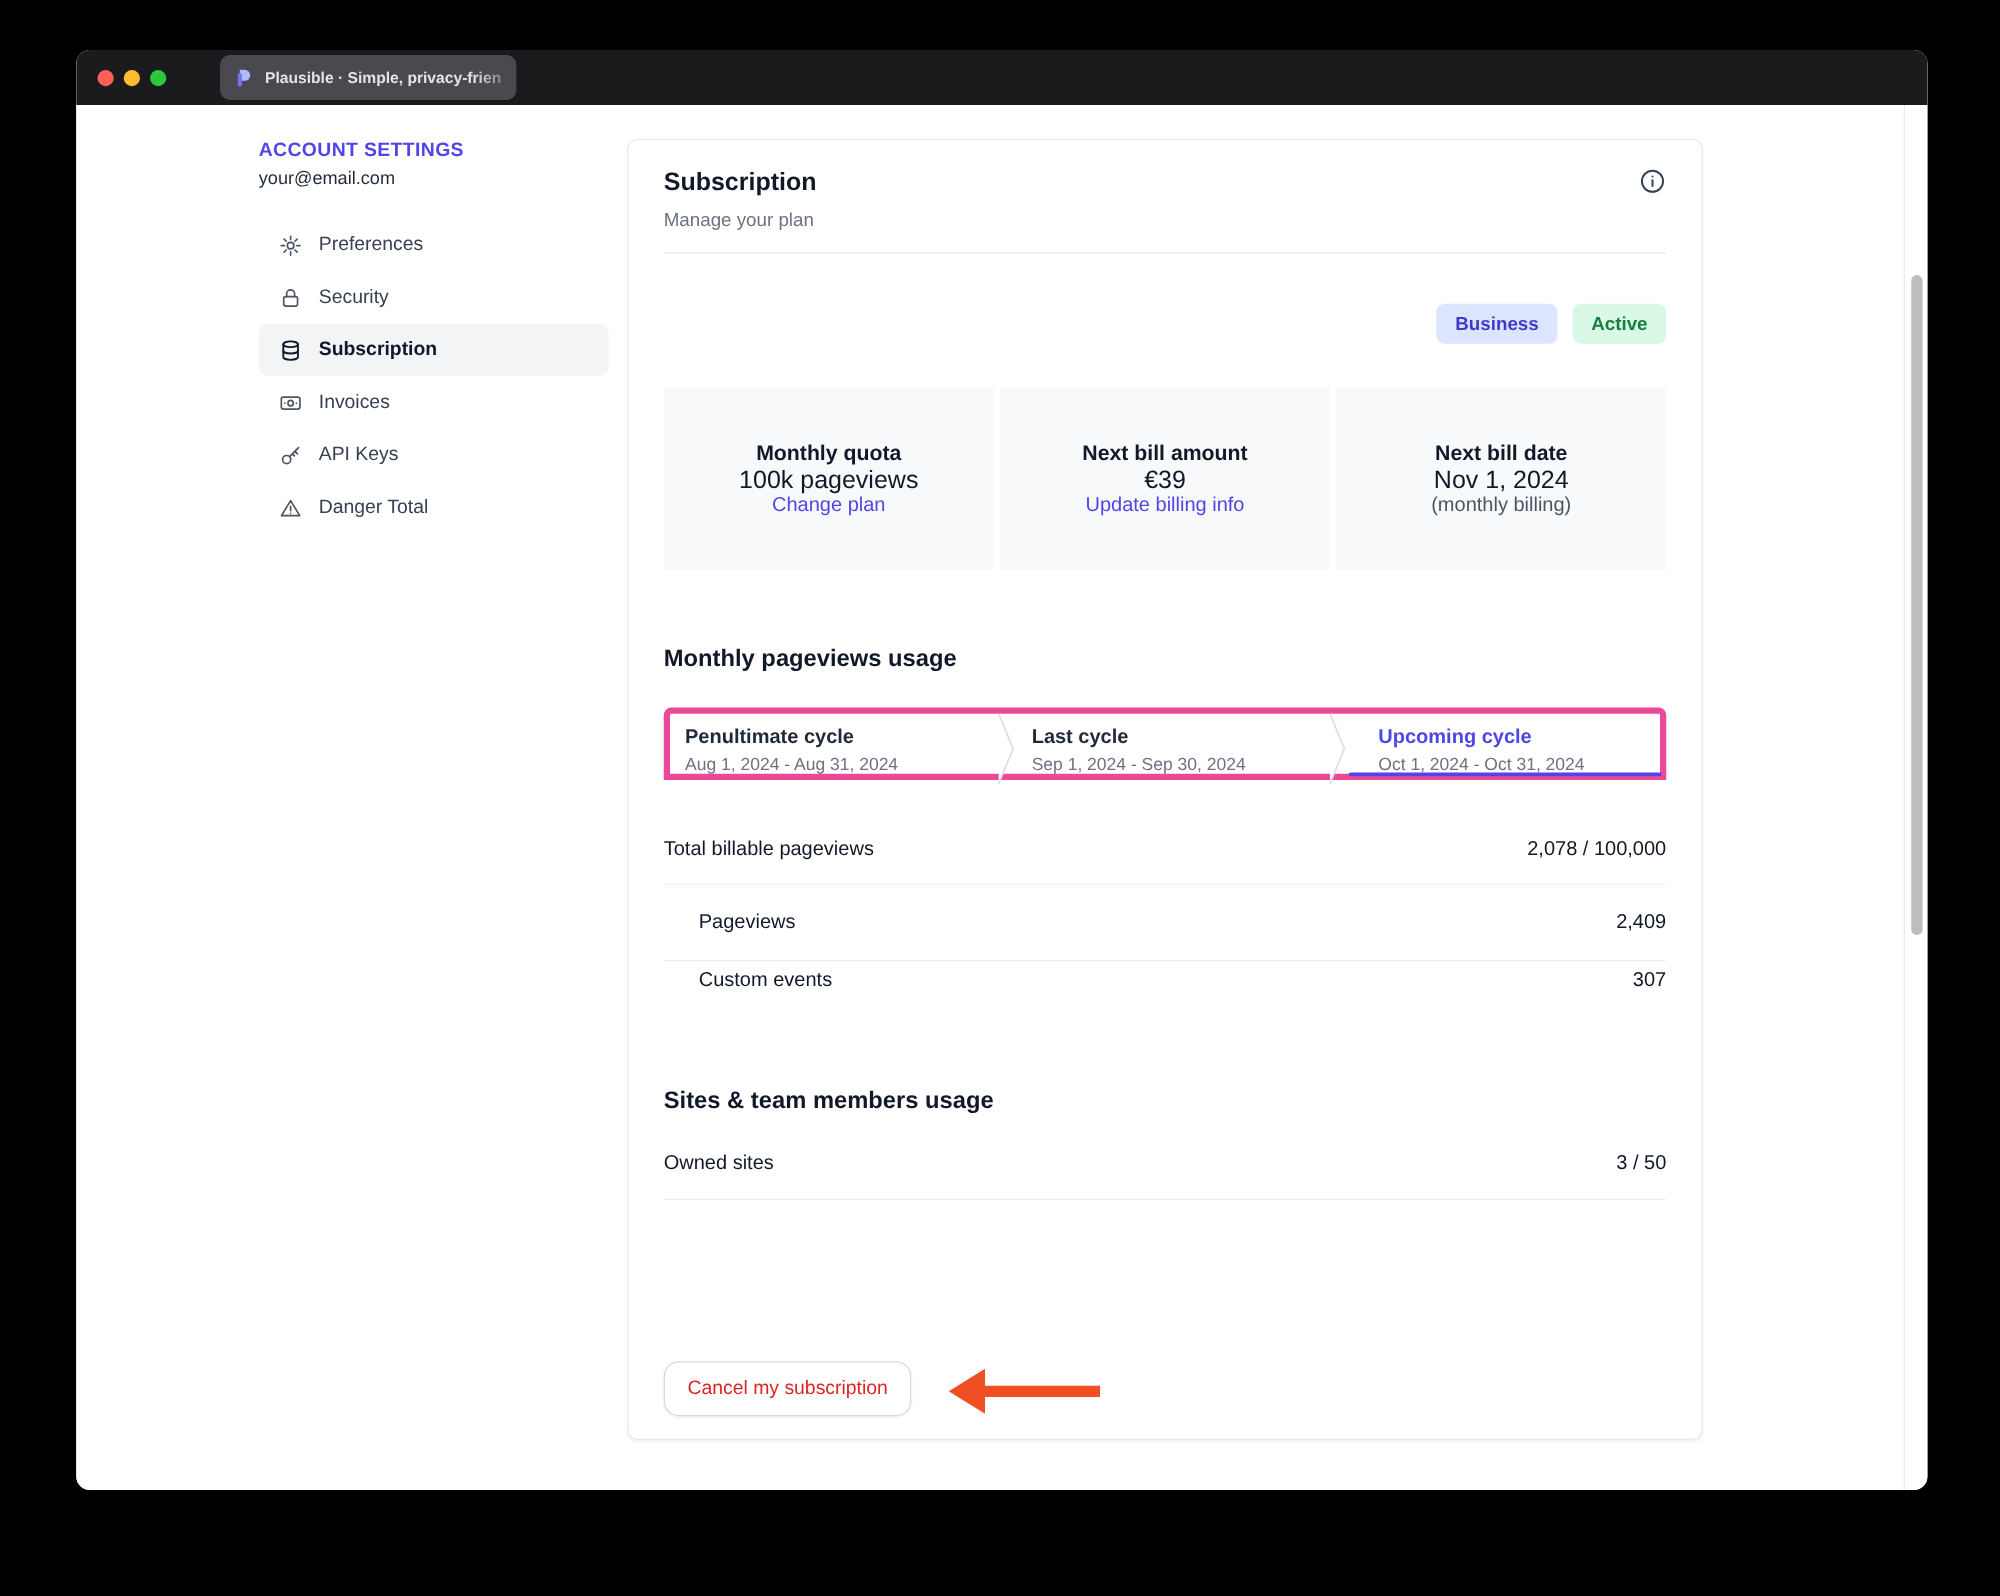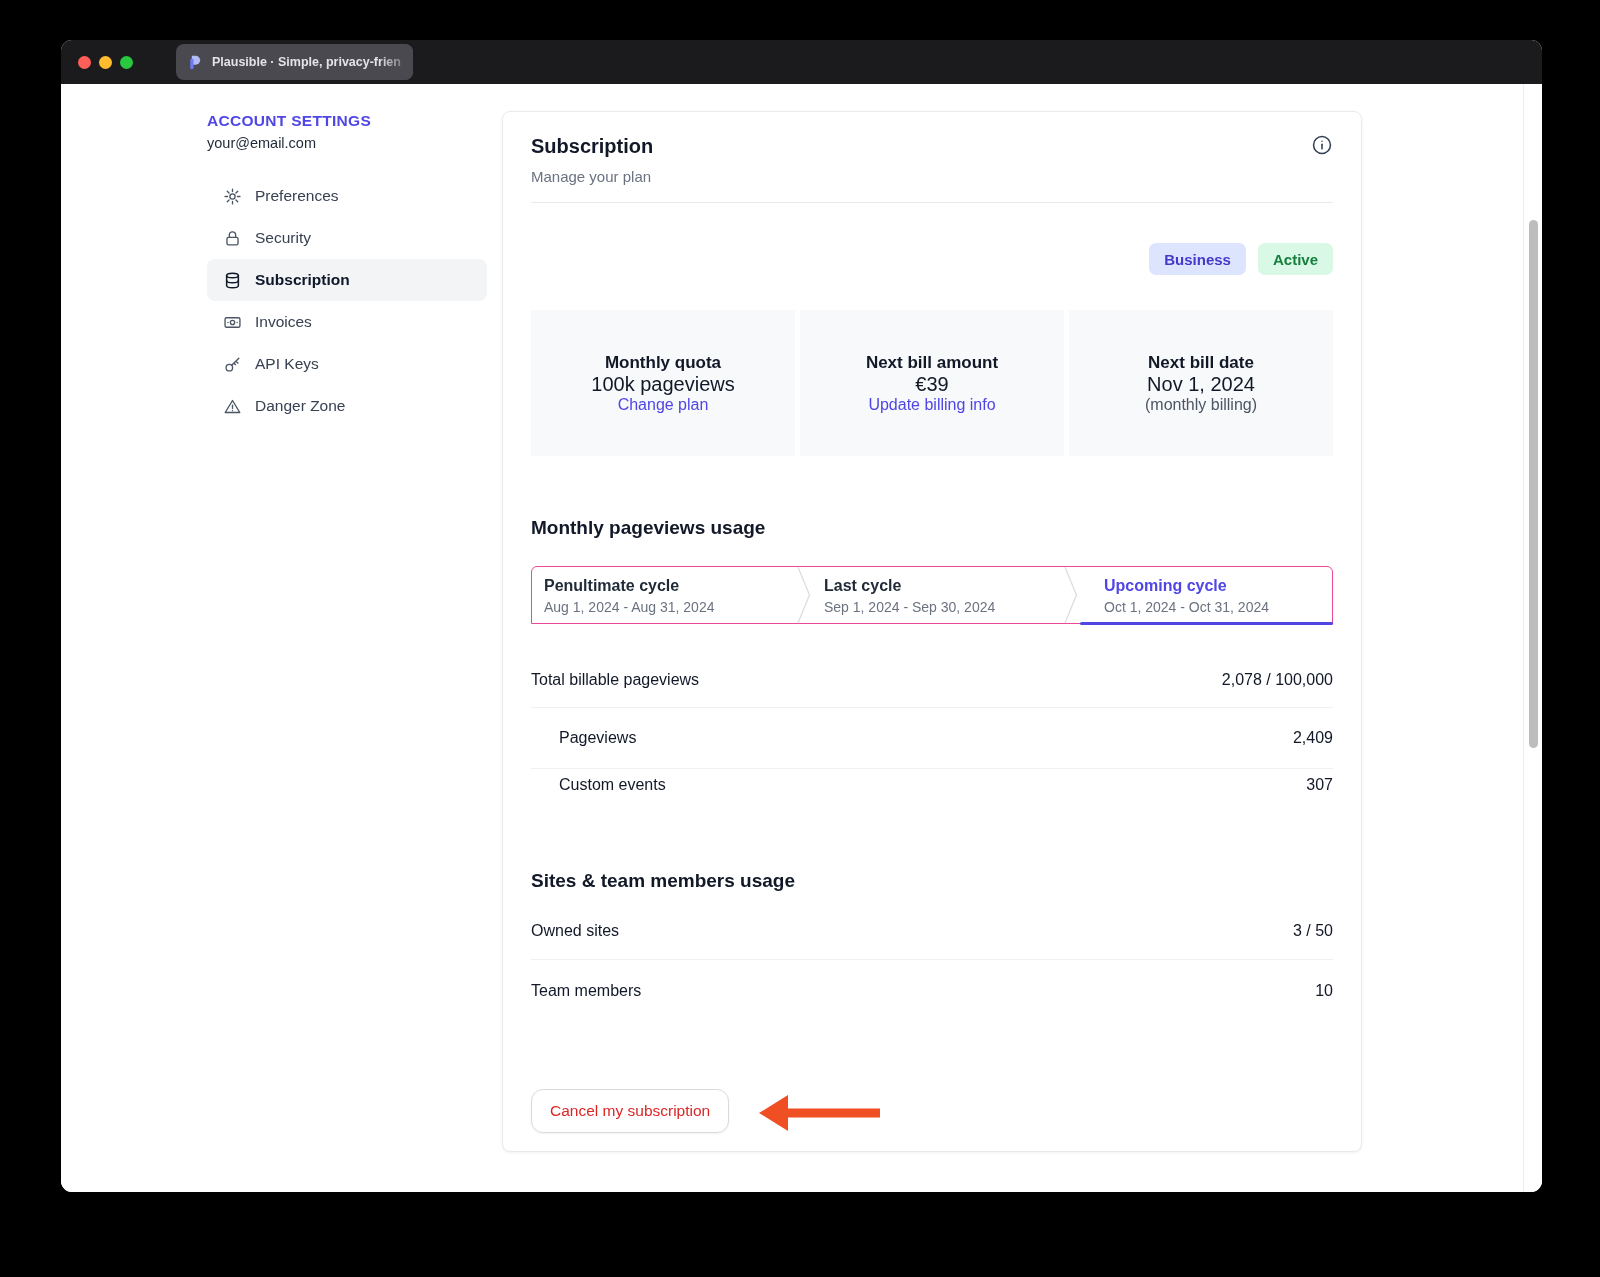--- a/index.html
+++ b/index.html
@@ -76,21 +76,21 @@
     justify-content:center; gap:0; }
   .stat-label { font-size:17px; font-weight:700; color:#111827; }
   .stat-value { font-size:20px; font-weight:500; color:#111827; }
   .stat-link { font-size:16px; color:#4f46e5; cursor:pointer; }
   .stat-note { font-size:16px; color:#4b5563; }
   
   .section-title { position:absolute; left:28px; font-size:19px; font-weight:700; color:#111827; }
   
   .cycle-bar {
     position:absolute; top:454px; left:28px; right:28px; height:58px;
-    border:1px solid #ec4899; border-radius:6px 6px 0 0; display:flex;gap:28px;
+    border:5px solid #ec4899; border-radius:6px 6px 0 0; display:flex;gap:28px;
   }
   .cycle-tab { flex:1; padding-top:10px; padding-left:12px; cursor:pointer; position:relative; }
   .cycle-tab + .cycle-tab { padding-left:24px; }
   .cycle-label { font-size:16px; font-weight:700; color:#1f2937; }
   .cycle-range { font-size:14px; color:#6b7280; margin-top:4px; }
   .cycle-tab.active .cycle-label { color:#4f46e5; }
   .cycle-underline {
     position:absolute; left:0; right:-1px; bottom:-2px; height:3px;
     background:#4f46e5; border-radius:2px;
   }
@@ -199,21 +199,21 @@
         </div>
 
         <div class="nav-item">
           <span style="display:flex;">
             <svg viewBox="0 0 24 24" stroke-linejoin="round">
                 <path d="M12 4.4L21.2 19.6H2.8z"></path>
                 <path d="M12 10.3v4.2"></path>
                 <path d="M12 17.3h.01"></path>
               </svg>
           </span>
-          <span>Danger Zone</span>
+          <span>Danger Total</span>
         </div>
 
       </div>
     </div>
 
     <div class="card">
       <div class="card-inner">
 
         <div class="card-title">Subscription</div>
         <div class="card-subtitle">Manage your plan</div>
@@ -289,24 +289,20 @@
           <span class="u-label indent">Custom events</span>
           <span class="u-value">307</span>
         </div>
 
         <div class="section-title" style="top:758px;">Sites &amp; team members usage</div>
 
         <div class="u-row bordered" style="top:790px; height:58px;">
           <span class="u-label">Owned sites</span>
           <span class="u-value">3 / 50</span>
         </div>
-        <div class="u-row" style="top:848px; height:61px;">
-          <span class="u-label">Team members</span>
-          <span class="u-value">10</span>
-        </div>
 
         <button class="cancel-btn">Cancel my subscription</button>
 
         <div class="red-arrow">
           <svg width="122" height="40" viewBox="0 0 122 40">
             <path d="M122 20H26" stroke="#f04f23" stroke-width="9"></path>
             <path d="M30 2L1 20l29 18z" fill="#f04f23"></path>
           </svg>
         </div>
 

